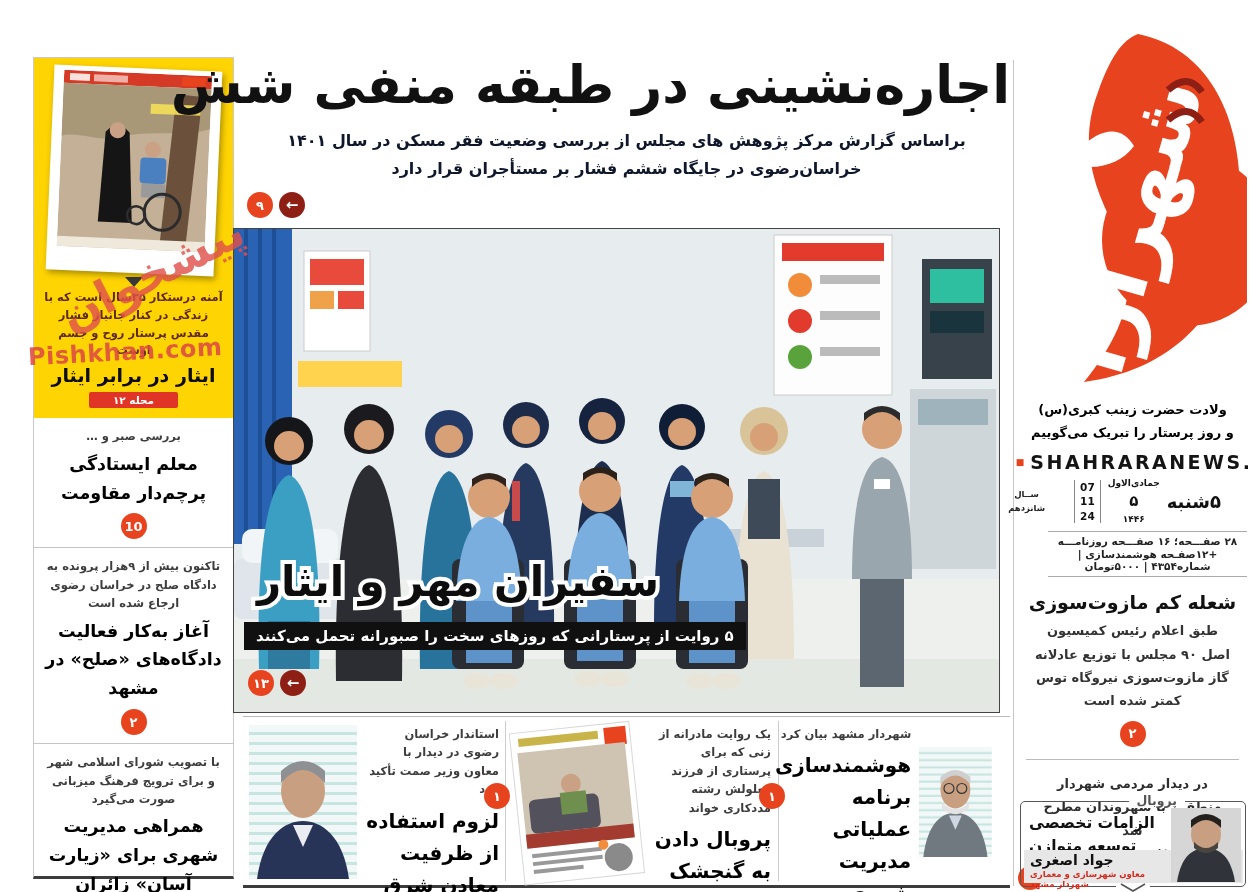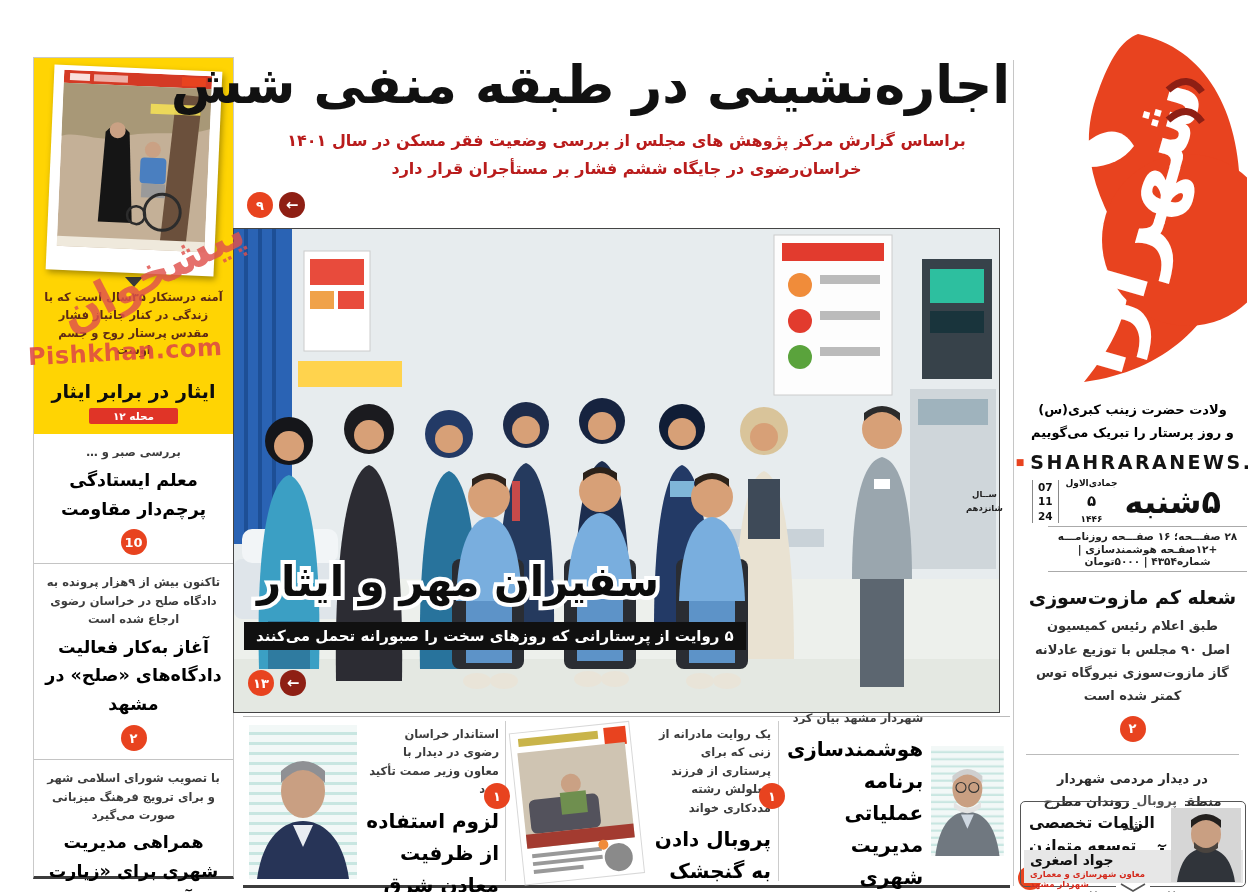--- a/index.html
+++ b/index.html
@@ -15,58 +15,58 @@
   .badge.sm{width:24px;height:24px;font-size:12px;}
   
   .sidebar{position:absolute;left:33px;top:57px;width:201px;height:822px;
            border:1px solid #c9c9c9;border-bottom:3px solid #3c3c3c;background:#fff;box-sizing:border-box;}
   .feature{background:#ffd403;padding:6px 8px 10px;text-align:center;}
   .feature .photo-card{width:158px;margin:4px auto 0;background:#fff;padding:5px 5px 10px;
         box-shadow:2px 3px 6px rgba(0,0,0,.35);transform:rotate(2.5deg);}
   .tri-down{width:0;height:0;border-left:9px solid transparent;border-right:9px solid transparent;
         border-top:10px solid #3a3a3a;margin:4px auto 2px;}
   .feature-kicker{font-size:11.5px;font-weight:700;color:#5e2a16;line-height:1.55;}
-  .feature-title{font-size:19px;font-weight:800;color:#0d0d0d;margin-top:20px;}
+  .feature-title{font-size:19px;font-weight:800;color:#0d0d0d;margin-top:4px;}
   .tag{display:inline-block;background:#e03427;color:#fff;font-size:10.5px;font-weight:800;
        padding:2px 24px;border-radius:2px;margin-top:6px;}
   .side-item{border-top:1px solid #c4c4c4;padding:9px 8px 8px;text-align:center;}
   .kicker{font-size:11.5px;font-weight:700;color:#3d3d3d;line-height:1.6;}
   .stitle{font-size:17.5px;font-weight:800;color:#000;line-height:1.65;margin:4px 0 6px;}
   .side-item .badge{margin:2px auto 0;}
   
   .lead-title{font-size:52px;font-weight:800;letter-spacing:-1px;white-space:nowrap;line-height:1.05;}
-  .lead-deck{font-size:16px;font-weight:700;line-height:1.75;color:#b91c1c;}
+  .lead-deck{font-size:16px;font-weight:700;line-height:1.75;color:#0f172a;}
   .badge-pair{display:flex;gap:6px;align-items:center;}
   
   .main-photo{position:absolute;left:233px;top:228px;width:767px;height:485px;border:1px solid #444;
         box-sizing:border-box;background:#e7ecee;}
   .photo-sub{position:absolute;left:10px;bottom:62px;background:#101010;color:#fff;
         font-size:15px;font-weight:700;padding:5px 12px;}
   
   .brow{position:absolute;left:243px;top:716px;width:767px;height:172px;border-top:1px solid #bbb;
         border-bottom:3px solid #3c3c3c;box-sizing:border-box;}
   .bsep{position:absolute;top:4px;bottom:4px;width:1px;background:#ccc;}
   .bart{position:absolute;top:0;height:100%;display:flex;direction:rtl;gap:8px;box-sizing:border-box;padding:8px 4px;}
   .bart .txt{flex:1;text-align:right;}
   .btitle{font-size:20px;font-weight:800;line-height:1.6;margin-top:6px;color:#000;}
   
   .rcol{position:absolute;left:1018px;top:30px;width:229px;}
   .congrats{font-size:13px;font-weight:700;color:#000000;line-height:1.8;text-align:center;}
   .siterow{display:flex;align-items:center;justify-content:center;gap:6px;margin-top:6px;}
   .sitename{font-size:19px;font-weight:800;letter-spacing:2.5px;color:#141414;}
   .datebar{display:flex;direction:rtl;align-items:center;justify-content:flex-start;gap:7px;
         margin:4px 0 0 0;padding-right:26px;}
-  .weekday{font-size:32px;font-weight:800;}
+  .weekday{font-size:18px;font-weight:800;}
   .hijri{font-size:9px;font-weight:700;text-align:center;line-height:1.5;}
   .hijri b{font-size:15px;}
   .greg{font-size:10.5px;font-weight:800;text-align:center;border-right:1px solid #888;border-left:1px solid #888;
         padding:0 5px;line-height:1.35;margin-left:22px;}
   .yearlbl{font-size:8.5px;font-weight:700;text-align:center;line-height:1.6;color:#222;}
   .pagesline{font-size:10.5px;font-weight:700;color:#222;text-align:center;direction:rtl;
-        border-top:1px solid #aaa;padding-top:3px;}
+        border-top:1px solid #aaa;margin-top:5px;padding-top:3px;}
   .issueline{font-size:10.5px;font-weight:700;color:#222;text-align:center;direction:rtl;
         border-bottom:1px solid #aaa;padding-bottom:4px;margin-top:1px;}
   .datebadges{position:absolute;left:0;top:415px;display:flex;flex-direction:column;gap:5px;}
   .rart{text-align:center;direction:rtl;}
   .rtitle1{font-size:19px;font-weight:800;}
   .rbody{font-size:13px;font-weight:700;color:#333;line-height:1.8;margin-top:6px;}
   .rkicker{font-size:13px;font-weight:700;color:#2e2e2e;line-height:1.8;}
   .rtitle2{font-size:22px;font-weight:800;line-height:1.7;margin-top:2px;}
   .rart .badge{margin:8px auto 0;}
   .rhr{border:none;border-top:1px solid #bbb;margin:12px 8px;}
@@ -314,21 +314,21 @@
           <rect x="8" y="104" width="108" height="14" fill="#a33b30"></rect>
           <rect x="12" y="124" width="70" height="4" fill="#999"></rect>
           <rect x="12" y="132" width="70" height="4" fill="#999"></rect>
           <rect x="12" y="140" width="50" height="4" fill="#999"></rect>
           <circle cx="98" cy="136" r="14" fill="#8a8a8a"></circle>
           <circle cx="84" cy="122" r="5" fill="#f08c3a"></circle>
         </g>
       </svg>
     </div>
 
-    <div class="bart" style="left:540px;width:225px;align-items:center;">
+    <div class="bart" style="left:528px;width:225px;">
       <svg width="102" height="154" viewBox="0 0 102 154">
         <defs>
             <pattern id="st2" width="10" height="10" patternUnits="userSpaceOnUse">
               <rect width="10" height="10" fill="#f2f8f7"></rect>
               <rect y="7" width="10" height="3" fill="#c8e6e1"></rect>
             </pattern>
           </defs>
         <rect width="102" height="154" fill="url(#st2)"></rect>
         <path d="M6,154 C12,106 32,92 51,92 C70,92 90,106 96,154 Z" fill="#707880"></path>
         <path d="M42,96 L51,116 L60,96 Z" fill="#cfd8e2"></path>

